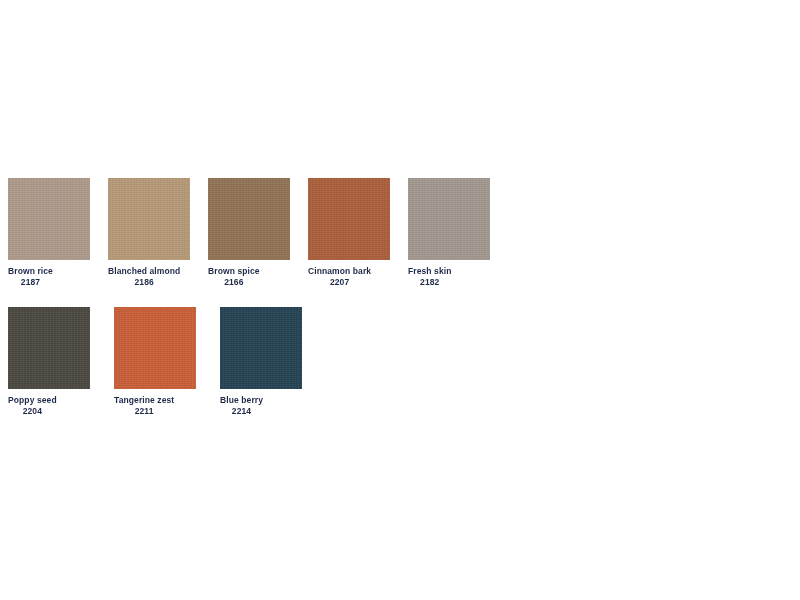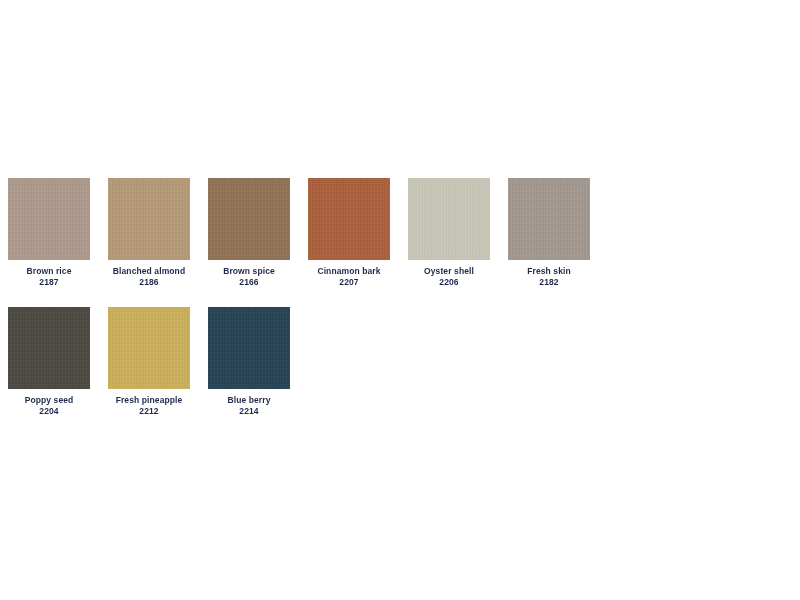--- a/index.html
+++ b/index.html
@@ -25,28 +25,28 @@
 
   .swatch-row {
     position: absolute;
     left: 8px;
     display: flex;
     flex-direction: row;
     align-items: flex-start;
   }
 
   #swatch-row-1 { top: 178px; }
-  #swatch-row-2 { top: 307px; }
+  #swatch-row-2 { top: 307px; gap: 6px; }
 
   .swatch-cell {
     width: 82px;
     margin-right: 18px;
     display: flex;
     flex-direction: column;
-    align-items: center;
+    align-items: flex-start;
   }
 
   .swatch-chip {
     width: 82px;
     height: 82px;
     display: block;
     position: relative;
     background-repeat: no-repeat;
   }
 
@@ -111,48 +111,41 @@
         </div>
       </div>
       <div class="swatch-cell">
         <div class="swatch-chip" style="background-color: rgb(171, 95, 60);"></div>
         <div class="swatch-label">
           <span class="swatch-name">Cinnamon bark</span>
           <span class="swatch-code">2207</span>
         </div>
       </div>
       <div class="swatch-cell">
-        <div class="swatch-chip" style="background-color: rgb(201, 200, 184);"></div>
-        <div class="swatch-label">
-          <span class="swatch-name">Oyster shell</span>
-          <span class="swatch-code">2206</span>
-        </div>
-      </div>
-      <div class="swatch-cell">
         <div class="swatch-chip" style="background-color: rgb(162, 152, 143);"></div>
         <div class="swatch-label">
           <span class="swatch-name">Fresh skin</span>
           <span class="swatch-code">2182</span>
         </div>
       </div>
     </div>
 
   <div class="swatch-row" id="swatch-row-2">
       <div class="swatch-cell">
         <div class="swatch-chip" style="background-color: rgb(75, 72, 64);"></div>
         <div class="swatch-label">
           <span class="swatch-name">Poppy seed</span>
           <span class="swatch-code">2204</span>
         </div>
       </div>
       <div class="swatch-cell">
-        <div class="swatch-chip" style="background-color: rgb(205, 176, 89);"></div>
+        <div class="swatch-chip" style="background-color: rgb(200, 95, 56);"></div>
         <div class="swatch-label">
-          <span class="swatch-name">Fresh pineapple</span>
-          <span class="swatch-code">2212</span>
+          <span class="swatch-name">Tangerine zest</span>
+          <span class="swatch-code">2211</span>
         </div>
       </div>
       <div class="swatch-cell">
         <div class="swatch-chip" style="background-color: rgb(37, 67, 84);"></div>
         <div class="swatch-label">
           <span class="swatch-name">Blue berry</span>
           <span class="swatch-code">2214</span>
         </div>
       </div>
     </div>

